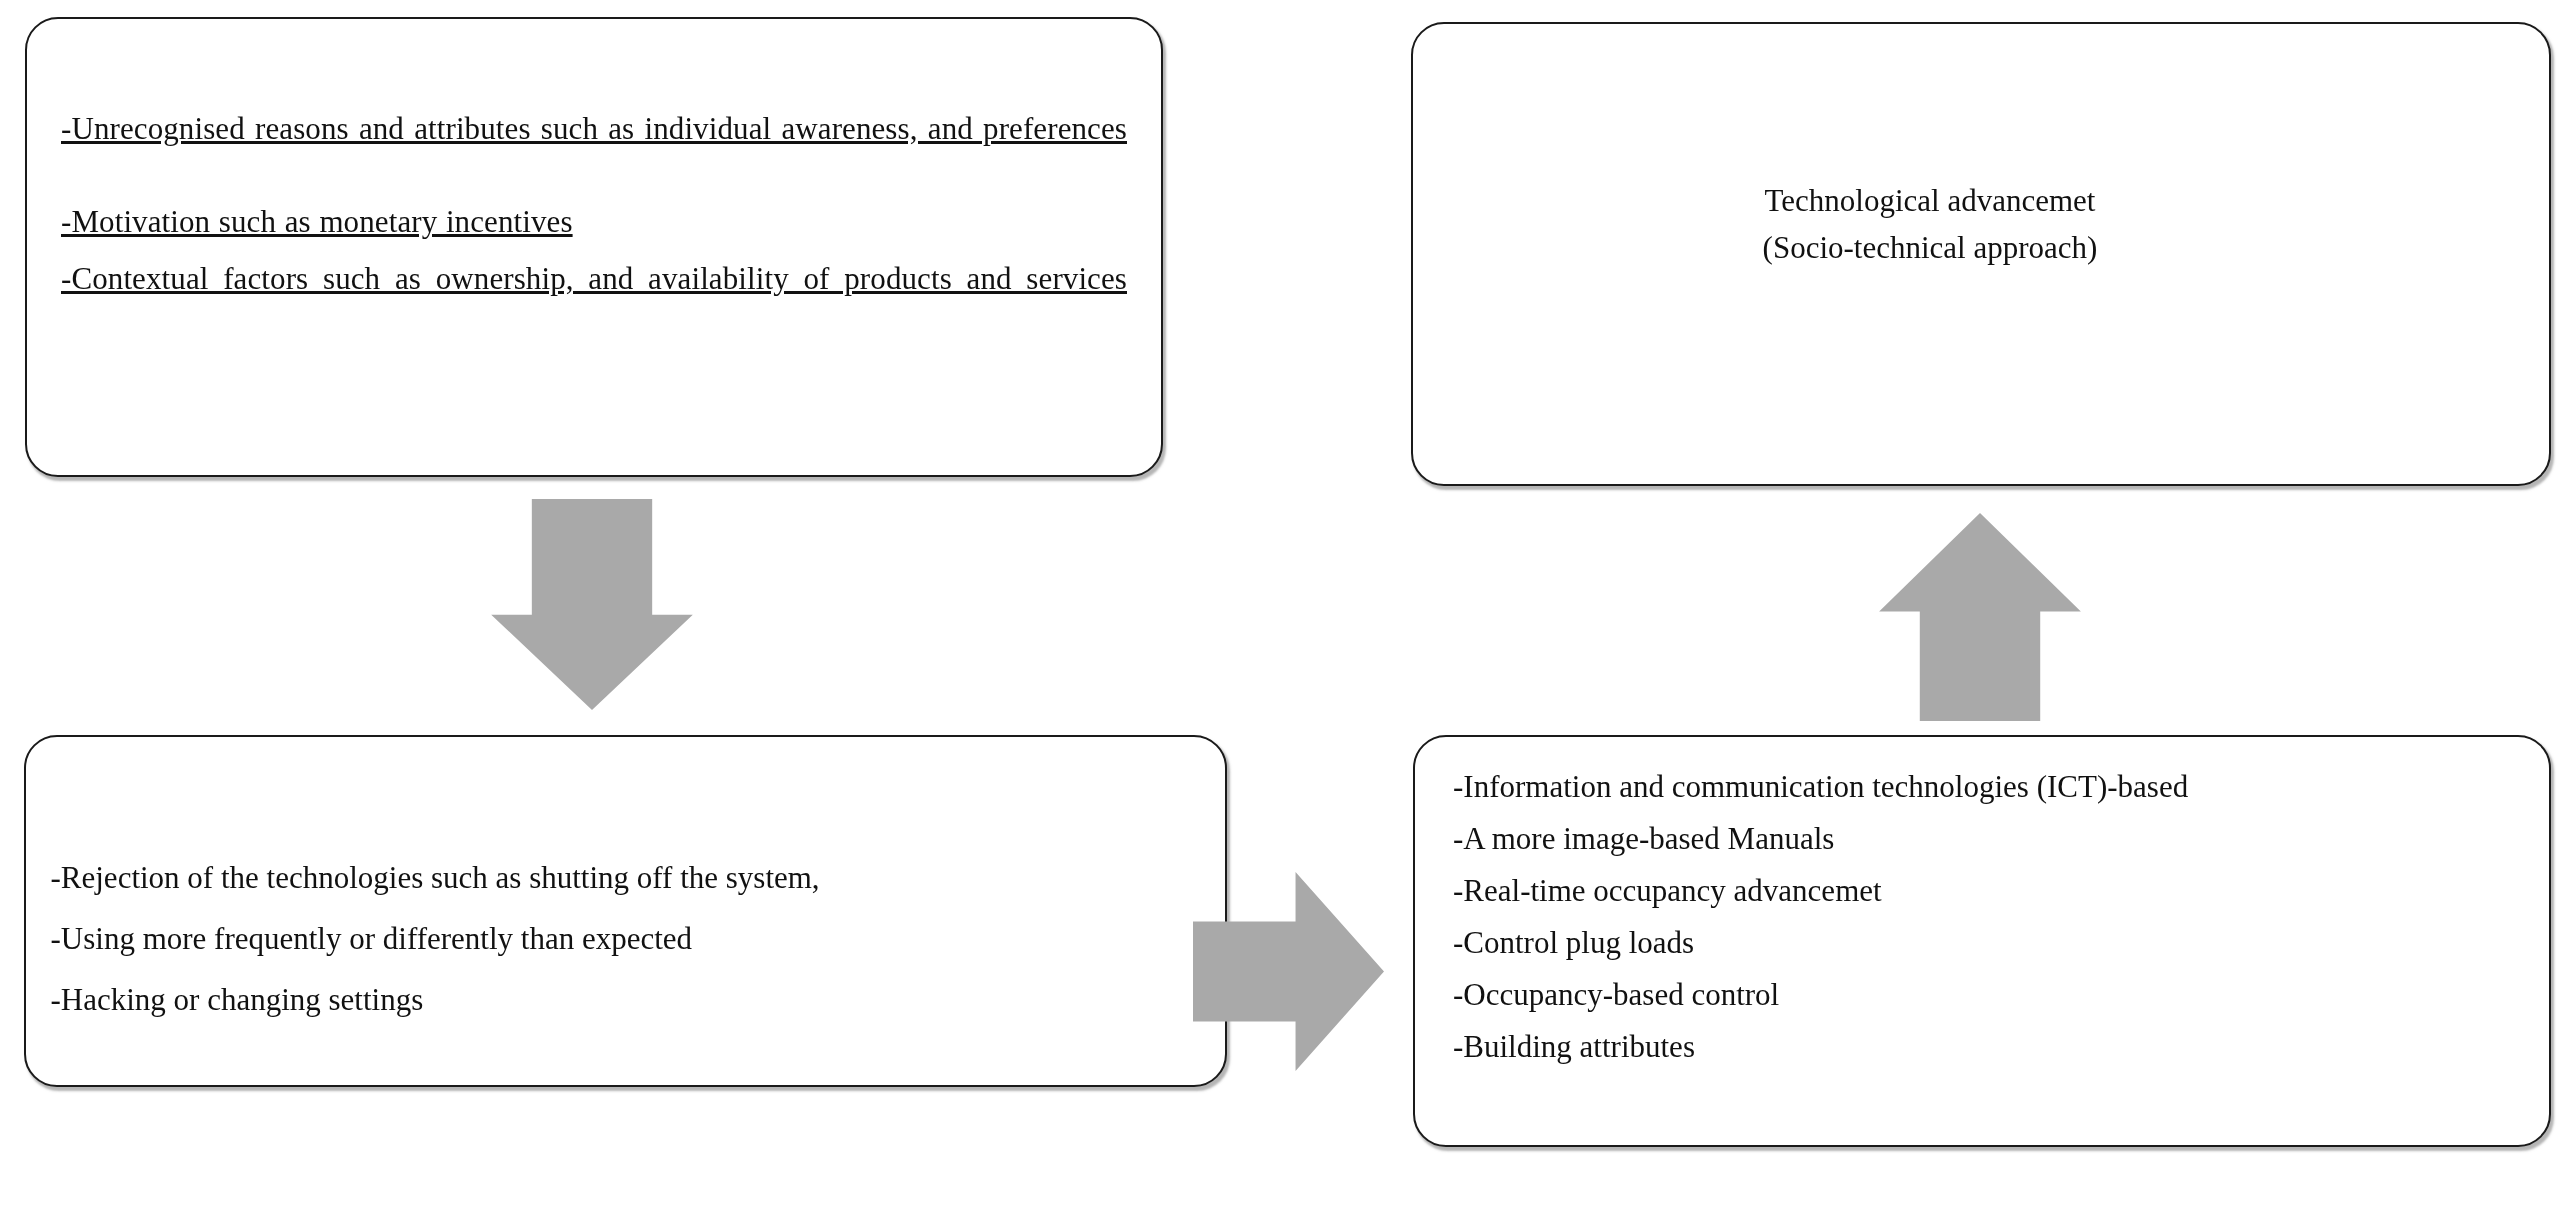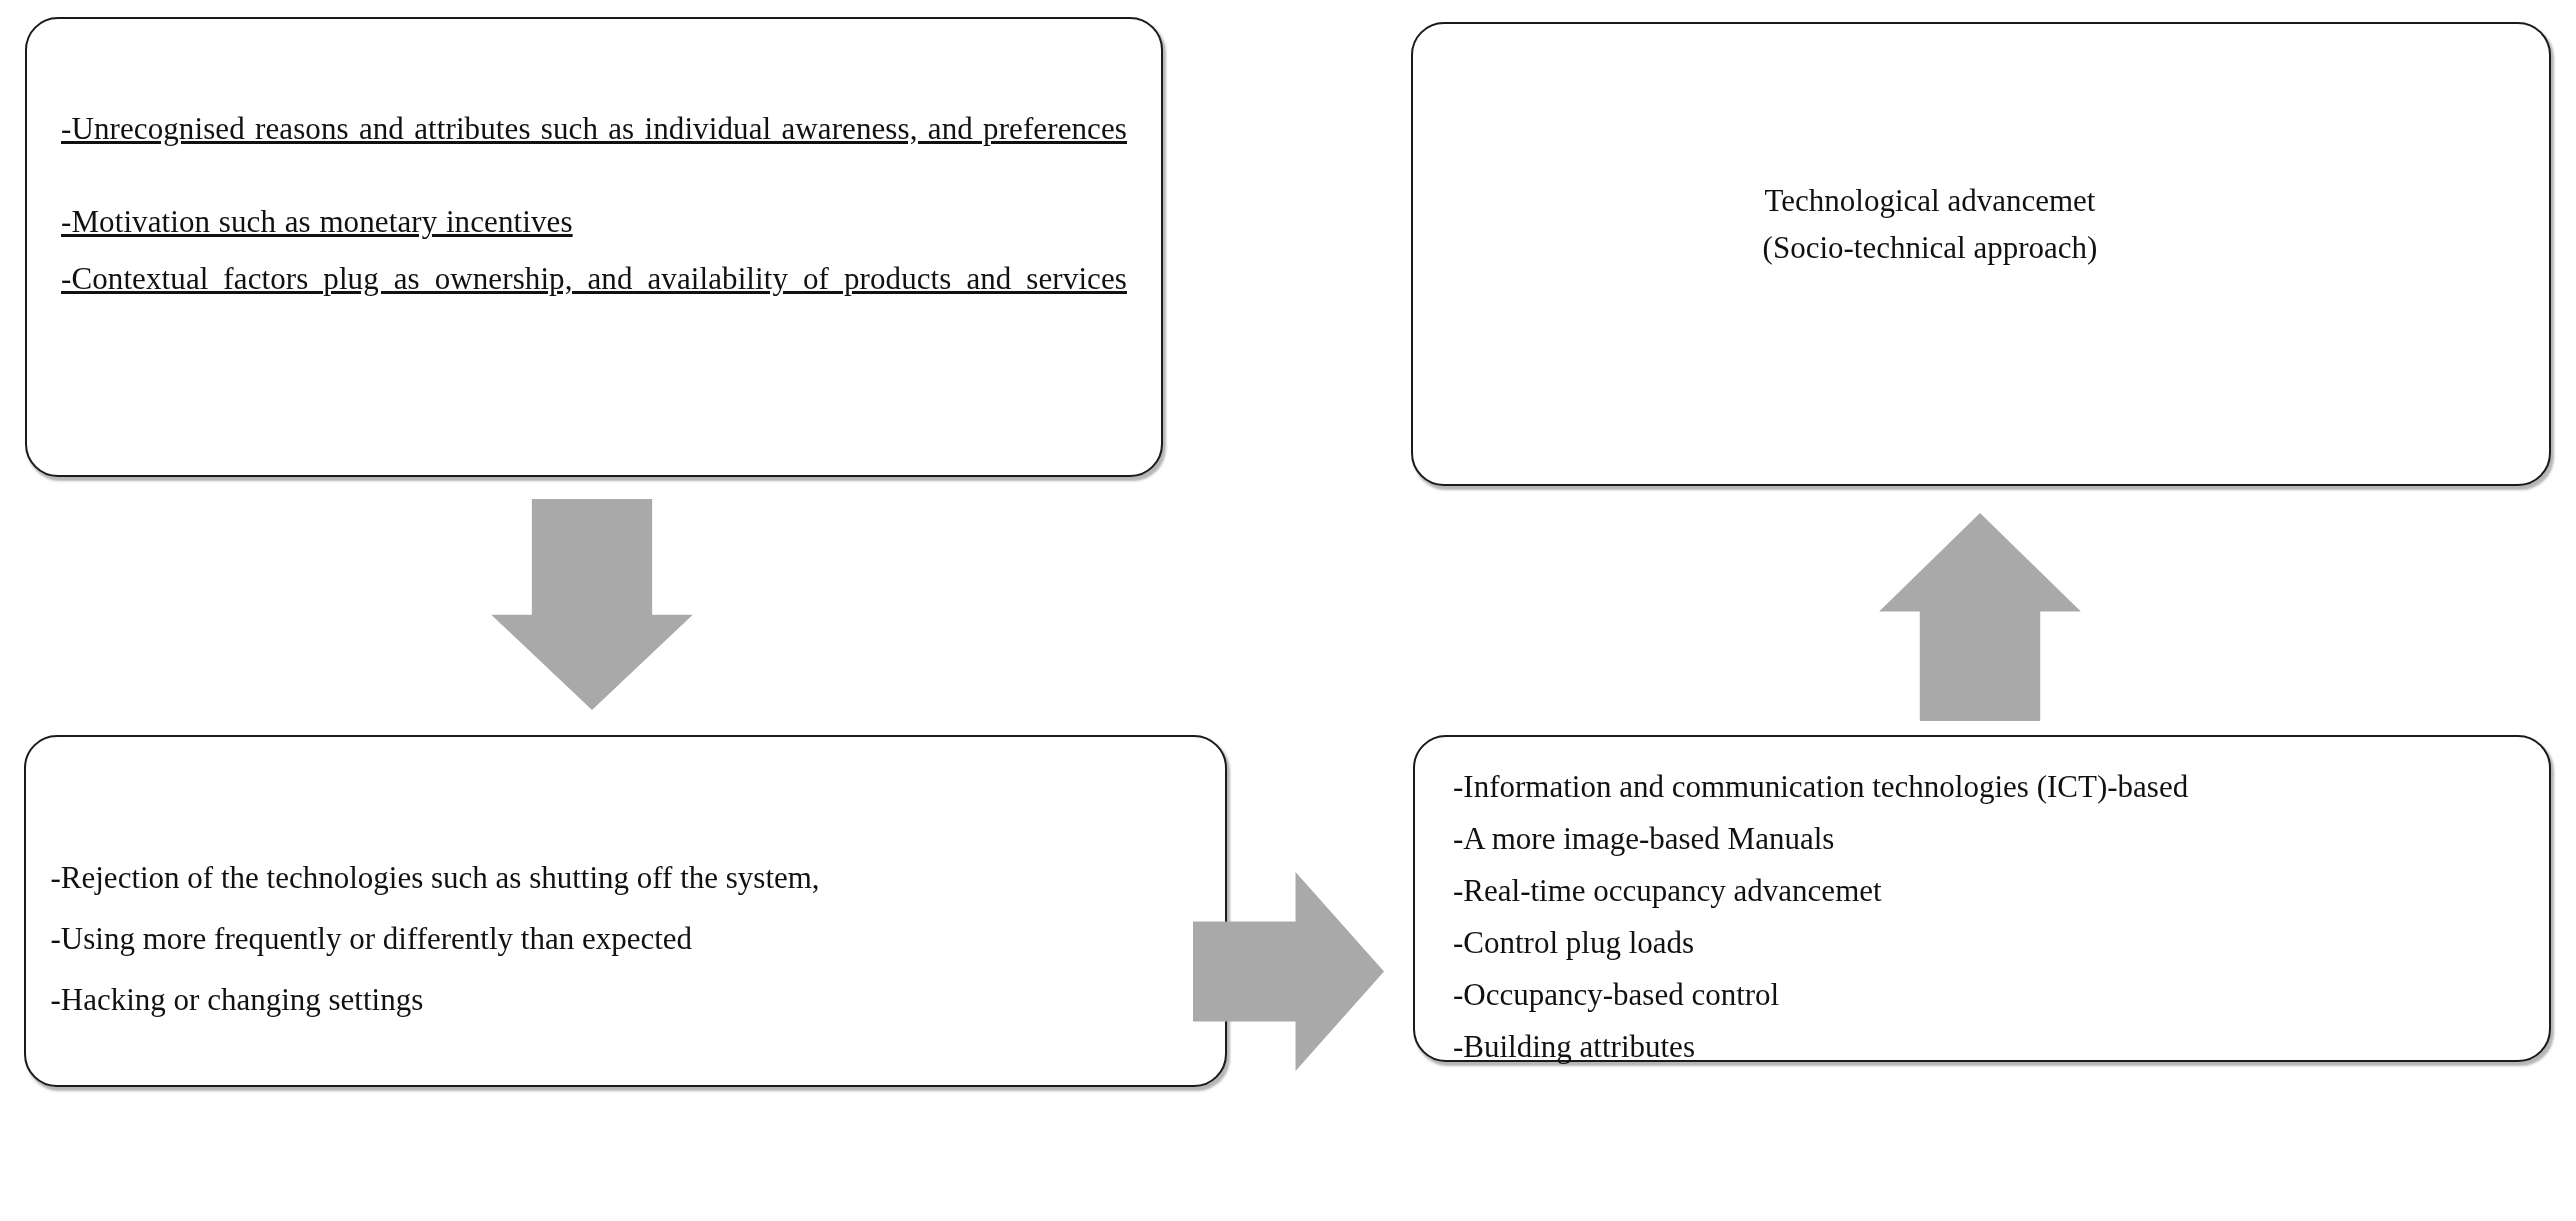--- a/index.html
+++ b/index.html
@@ -26,21 +26,21 @@
     box-sizing: border-box;
     background: #ffffff;
     border: 2.3px solid #1a1a1a;
     border-radius: 33px;
     box-shadow: 2.3px 3.1px 2.3px rgba(120,120,120,0.55);
   }
 
   .box-top-left   { left: 25px;   top: 17px;   width: 1138px; height: 460px; }
   .box-top-right  { left: 1411px; top: 22px;   width: 1140px; height: 464px; }
   .box-bot-left   { left: 23.5px;   top: 735px;  width: 1203px; height: 352px; }
-  .box-bot-right  { left: 1413px; top: 735px;  width: 1138px; height: 327px; }
+  .box-bot-right  { left: 1413px; top: 735px;  width: 1138px; height: 412px; }
 
   
   .para-stack {
     position: absolute;
     left: 34px;
     right: 34px;
   }
   .box-top-left .para-stack { top: 92px; text-decoration: underline; }
 
   .para-justified {
@@ -116,21 +116,21 @@
 </style>
 </head>
 <body>
 
 <div id="diagram-canvas">
 
   <div class="flow-box box-top-left">
     <div class="para-stack">
       <p class="para-justified force-justify">-Unrecognised reasons and attributes such as individual awareness, and preferences</p>
       <p class="para-justified">-Motivation such as monetary incentives</p>
-      <p class="para-justified force-justify">-Contextual factors plug as ownership, and availability of products and services</p>
+      <p class="para-justified force-justify">-Contextual factors such as ownership, and availability of products and services</p>
     </div>
   </div>
 
   <div class="flow-box box-top-right">
     <div class="center-label">
       <div class="line">Technological advancemet</div>
       <div class="line">(Socio-technical approach)</div>
     </div>
   </div>
 

